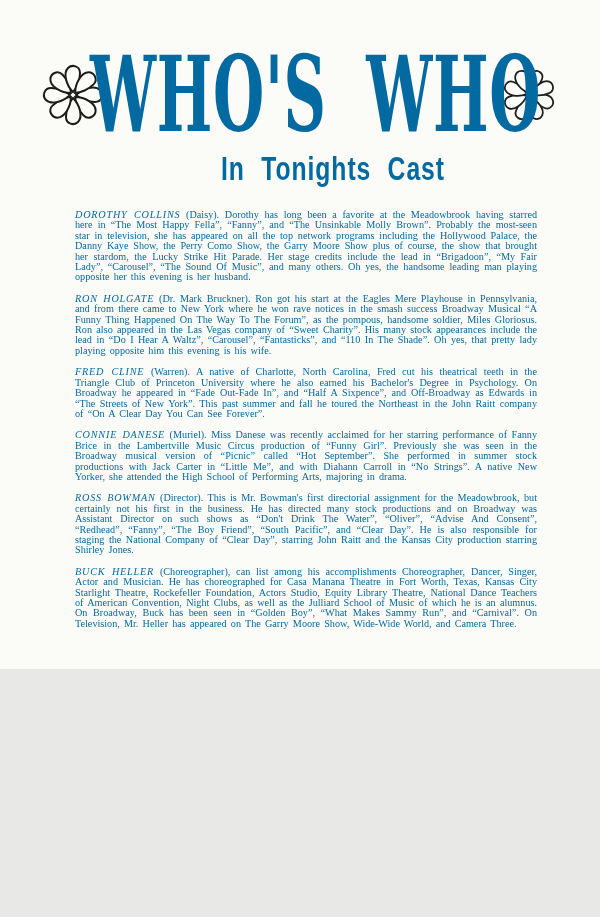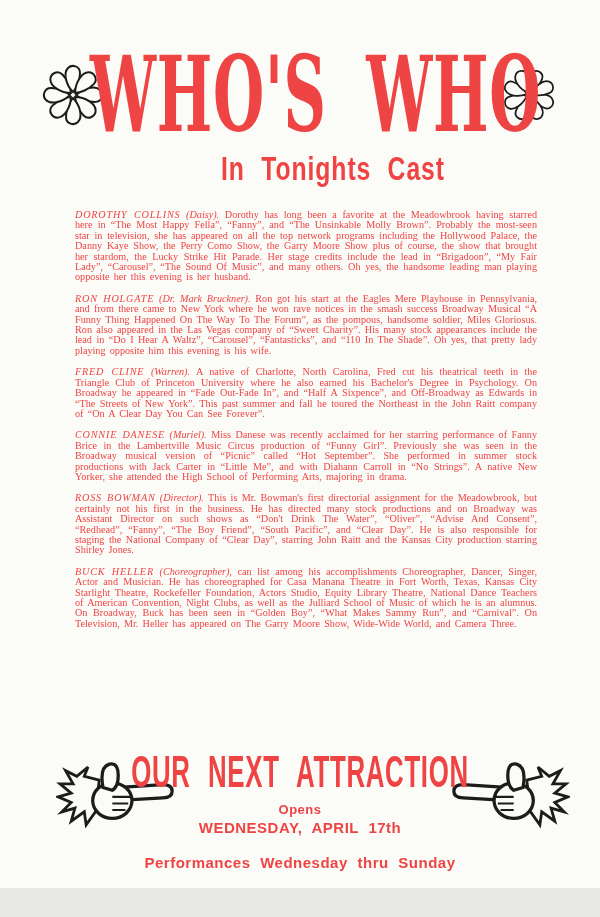--- a/index.html
+++ b/index.html
@@ -1,21 +1,21 @@
 <!DOCTYPE html>
 <html><head>
 <meta charset="utf-8">
 <style>
   html,body{margin:0;padding:0;background:#e8e8e6;}
   .page{
     position:relative;
-    width:600px;height:888px;
+    width:600px;height:669px;
     margin:0 auto;
     background:#fbfbf8;
-    color:#ef4444;
+    color:#0369a1;
     font-family:"Liberation Serif", serif;
     overflow:hidden;
   }
   
   .header{position:relative;text-align:center;padding-top:42px;}
   .flower{position:absolute;top:58px;}
   .flower.left{left:40px;}
   .flower.right{right:42px;top:62px;}
   .title{
     font-family:"DejaVu Serif", serif;
@@ -45,21 +45,21 @@
   .bios{
     width:462px;
     margin:30px 0 0 75px;
     font-size:10.2px;
     line-height:10.4px;
     text-align:justify;
     word-spacing:1.6px;
   }
   .bio{margin:0 0 11px 0;}
   .bio-name{font-style:italic;letter-spacing:0.8px;margin-top:40px;}
-  .bio-role{font-style:italic;}
+  .bio-role{}
   
   .next{
     position:absolute;top:748px;left:0;right:0;
     text-align:center;
     font-family:"Liberation Sans", sans-serif;
     font-weight:bold;
   }
   .hand{position:absolute;top:4px;}
   .hand.left{left:56px;}
   .hand.right{right:30px;transform:scaleX(-1);}

